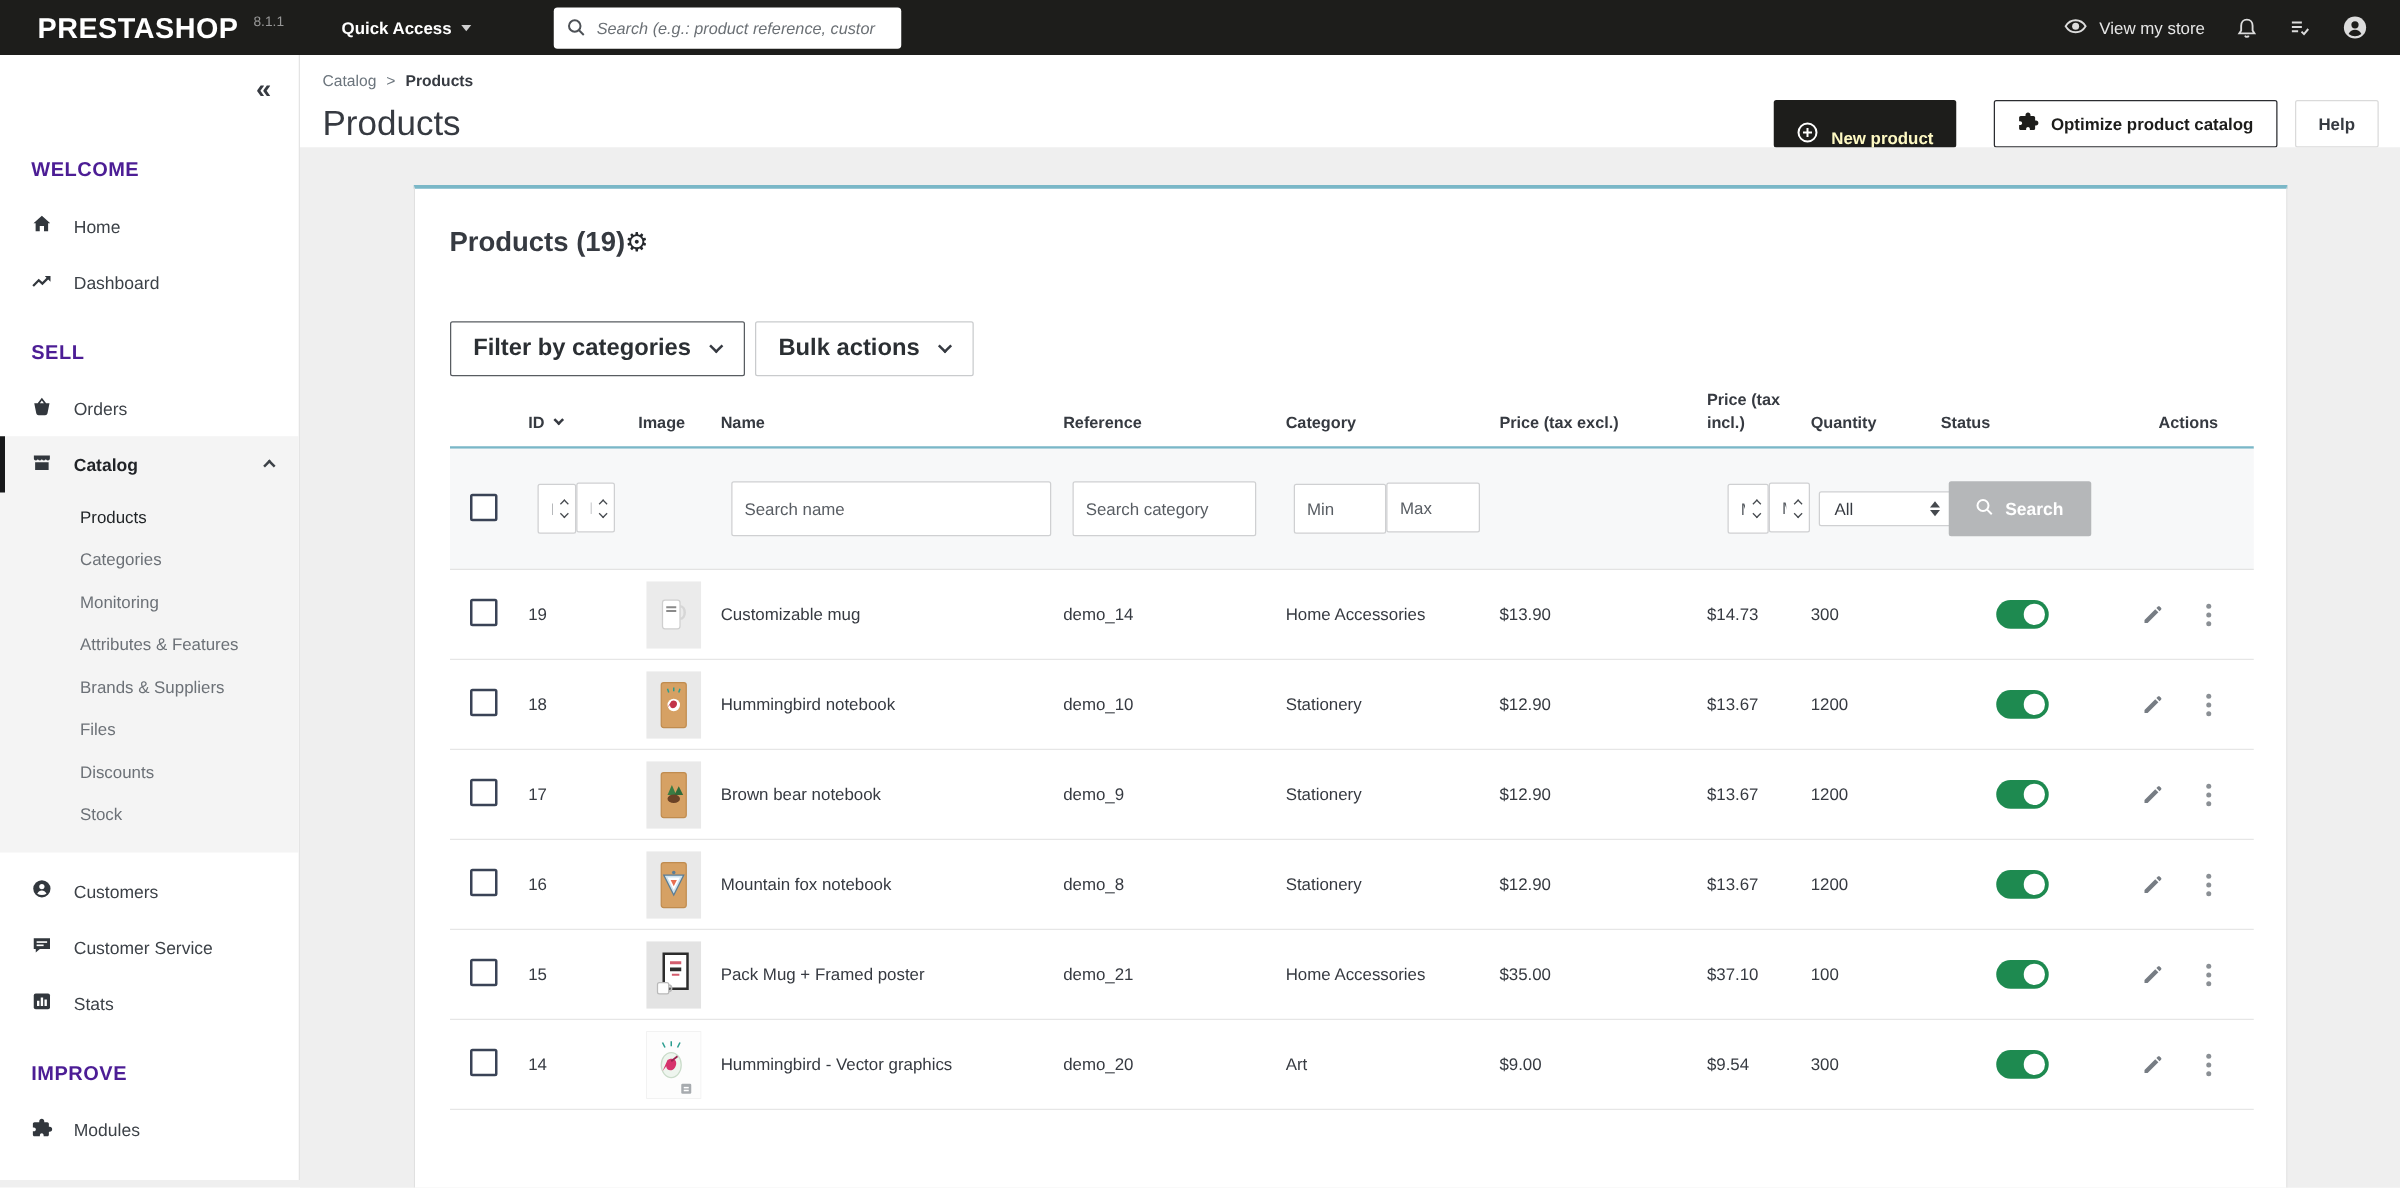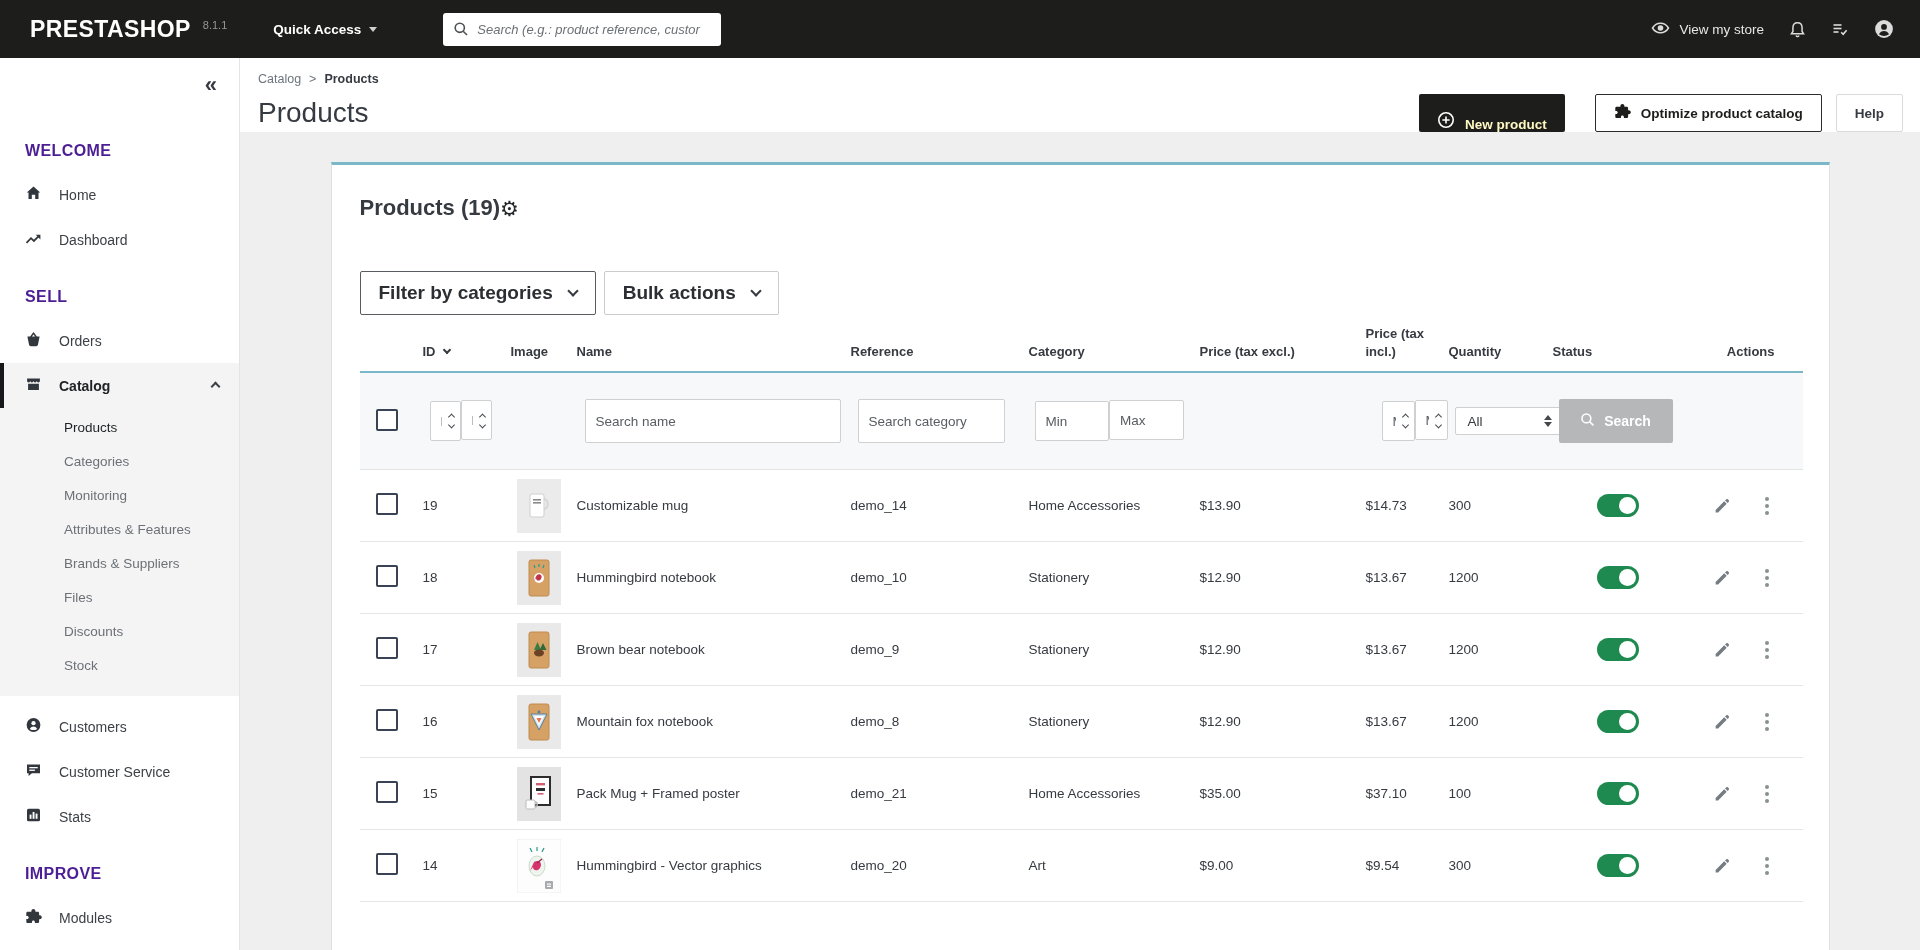--- a/index.html
+++ b/index.html
@@ -3,21 +3,21 @@
 <meta charset="utf-8">
 <style>
   * { box-sizing: border-box; }
   html,body { margin:0; padding:0; }
   body {
     width:1920px; height:950px; overflow:hidden;
     font-family:"Liberation Sans", sans-serif;
     color:#363a41; background:#efefef; font-size:13.5px;
   }
   
-  .topbar { height:58px; background:#1d1d1b; display:flex; align-items:center; color:#fff; position:relative; z-index:5; }
+  .topbar { height:44px; background:#1d1d1b; display:flex; align-items:center; color:#fff; position:relative; z-index:5; }
   .logo { font-size:23px; font-weight:800; letter-spacing:.4px; margin-left:30px; }
   .version { font-size:11px; color:#969696; margin-left:12px; margin-bottom:8px; }
   .qa { margin-left:46px; font-weight:700; font-size:13.5px; display:flex; align-items:center; gap:8px; cursor:pointer; }
   .caret-down { width:0; height:0; border-left:4px solid transparent; border-right:4px solid transparent; border-top:5px solid #cfcfcf; }
   .tsearch { position:relative; margin-left:66px; }
   .tsearch input { width:278px; height:33px; border:none; border-radius:3px; background:#fff; padding:0 10px 0 34px; font-size:13px; font-family:inherit; color:#363a41; }
   .tsearch input::placeholder { color:#6b7075; font-style:italic; }
   .tsearch .mag { position:absolute; left:10px; top:8px; }
   .top-right { margin-left:auto; display:flex; align-items:center; gap:25px; margin-right:26px; }
   .viewstore { display:flex; align-items:center; gap:9px; font-size:13.5px; color:#e6e6e6; cursor:pointer; }

